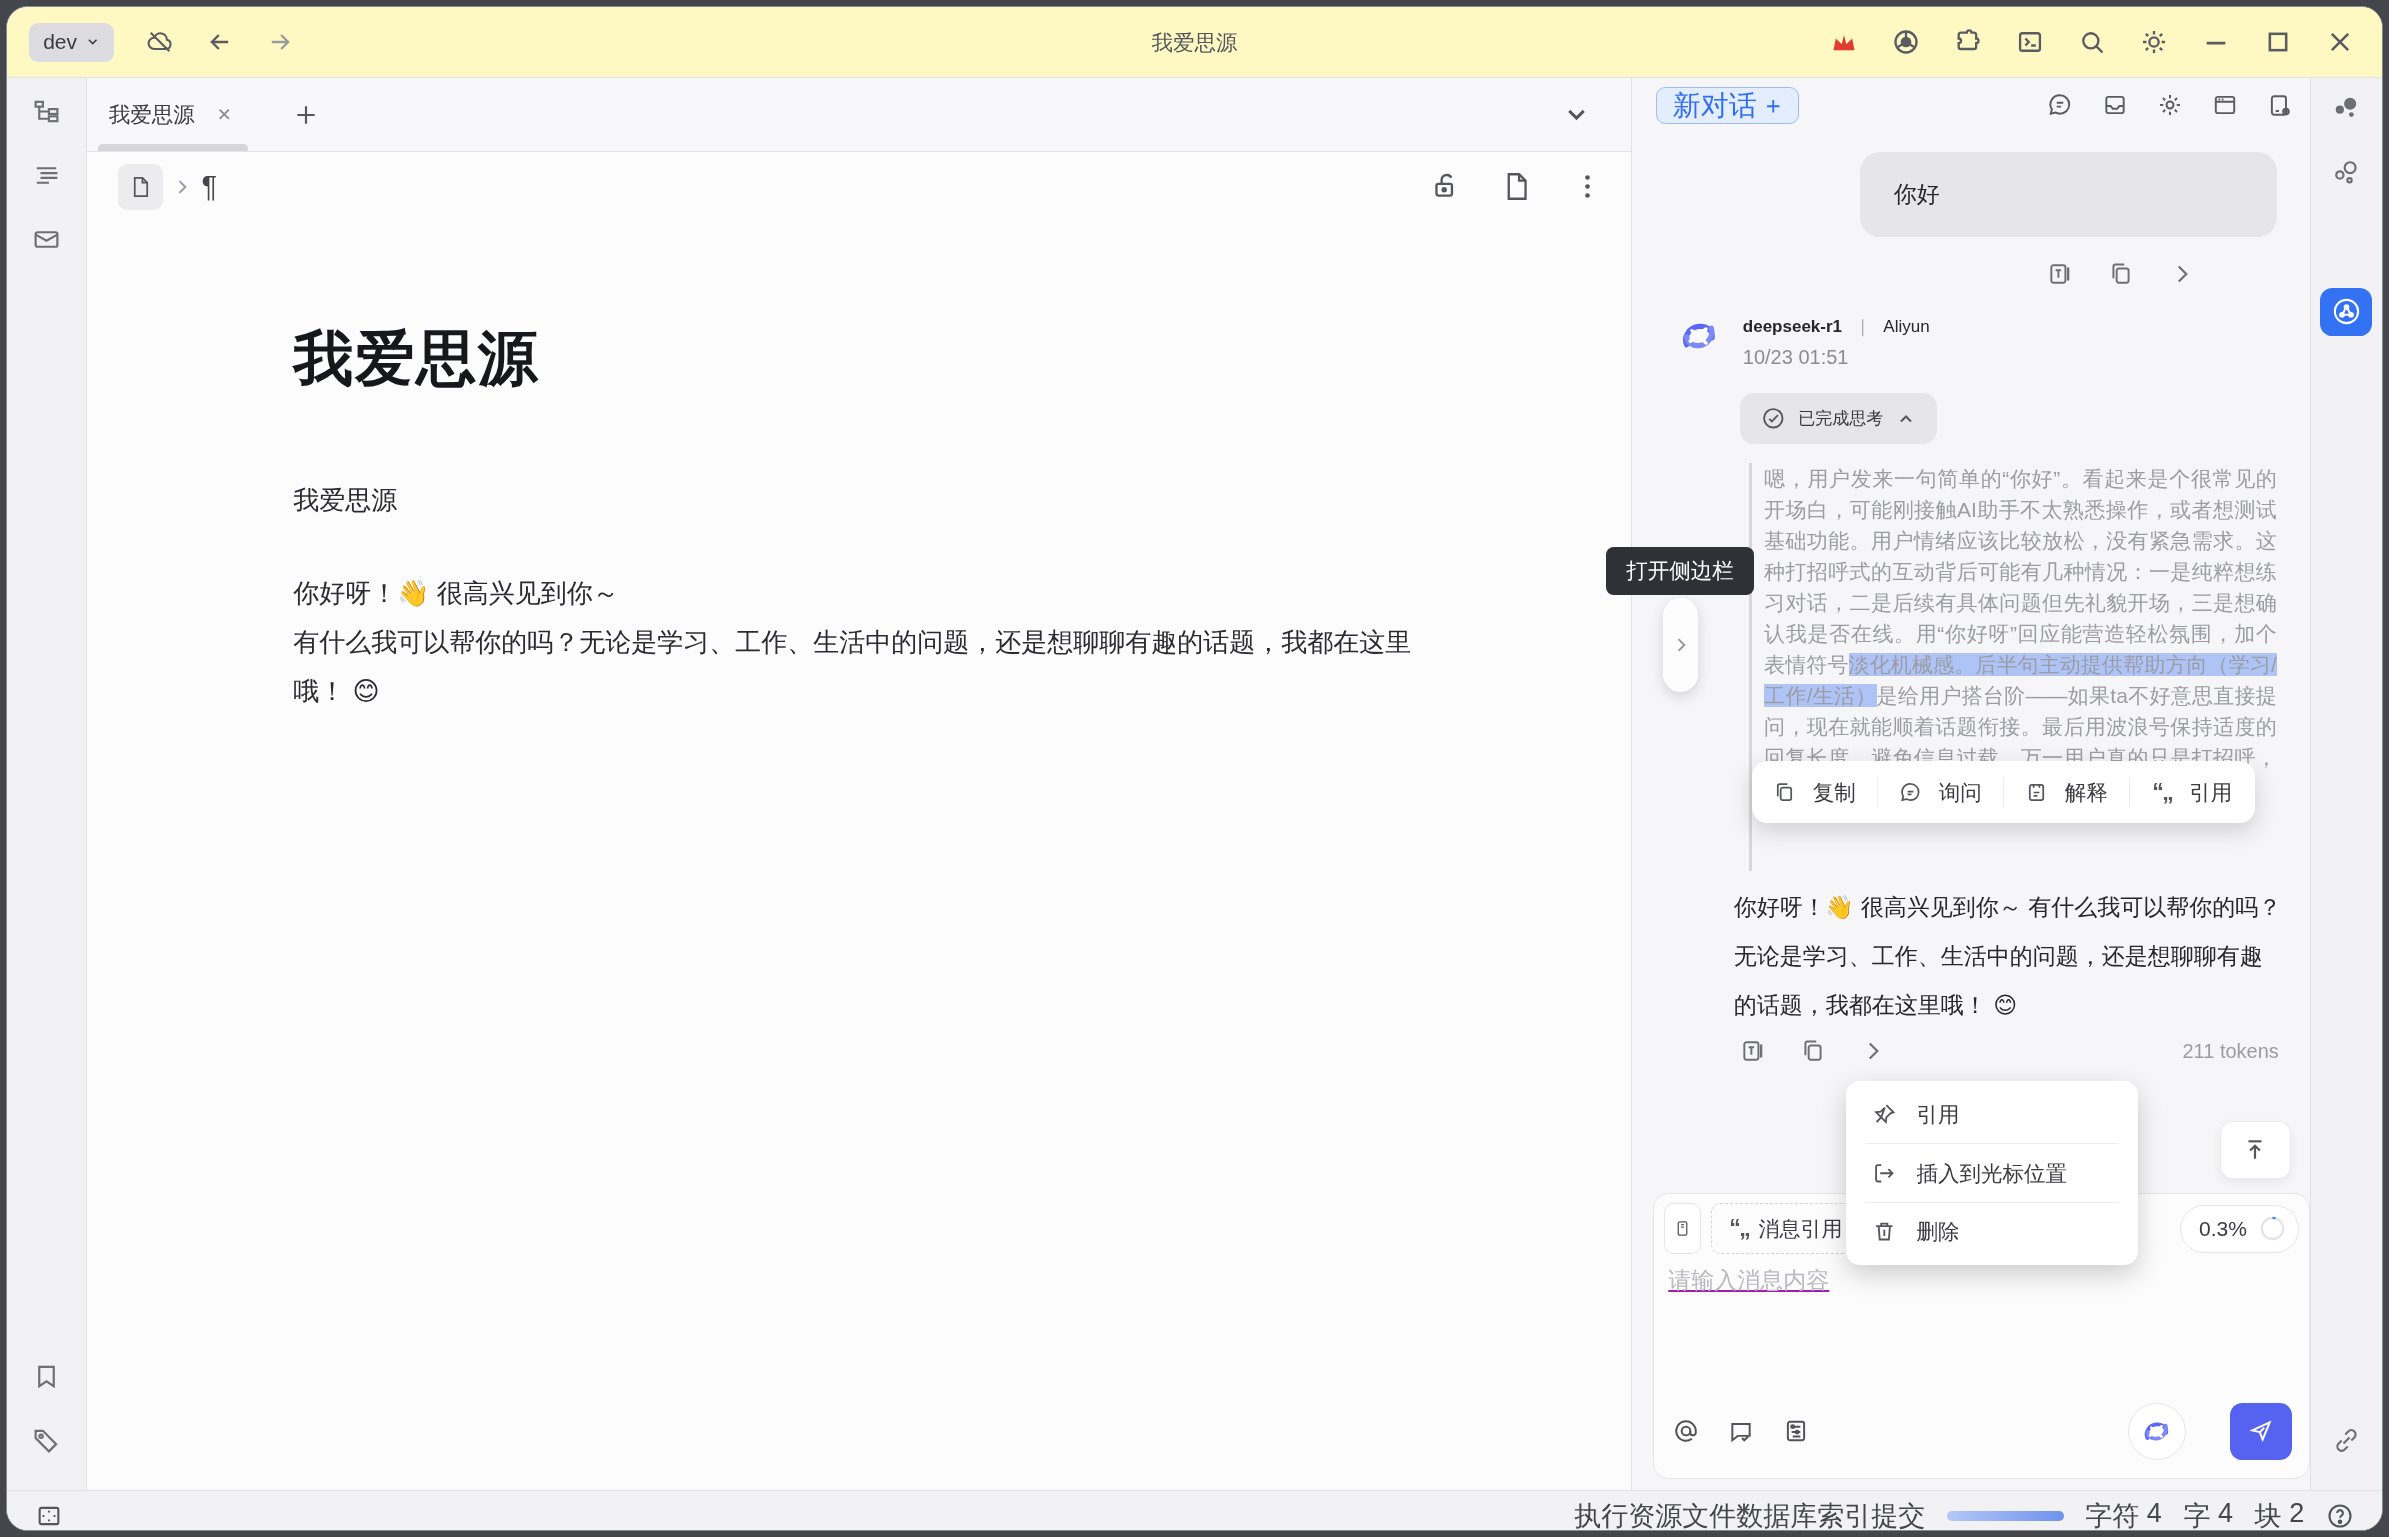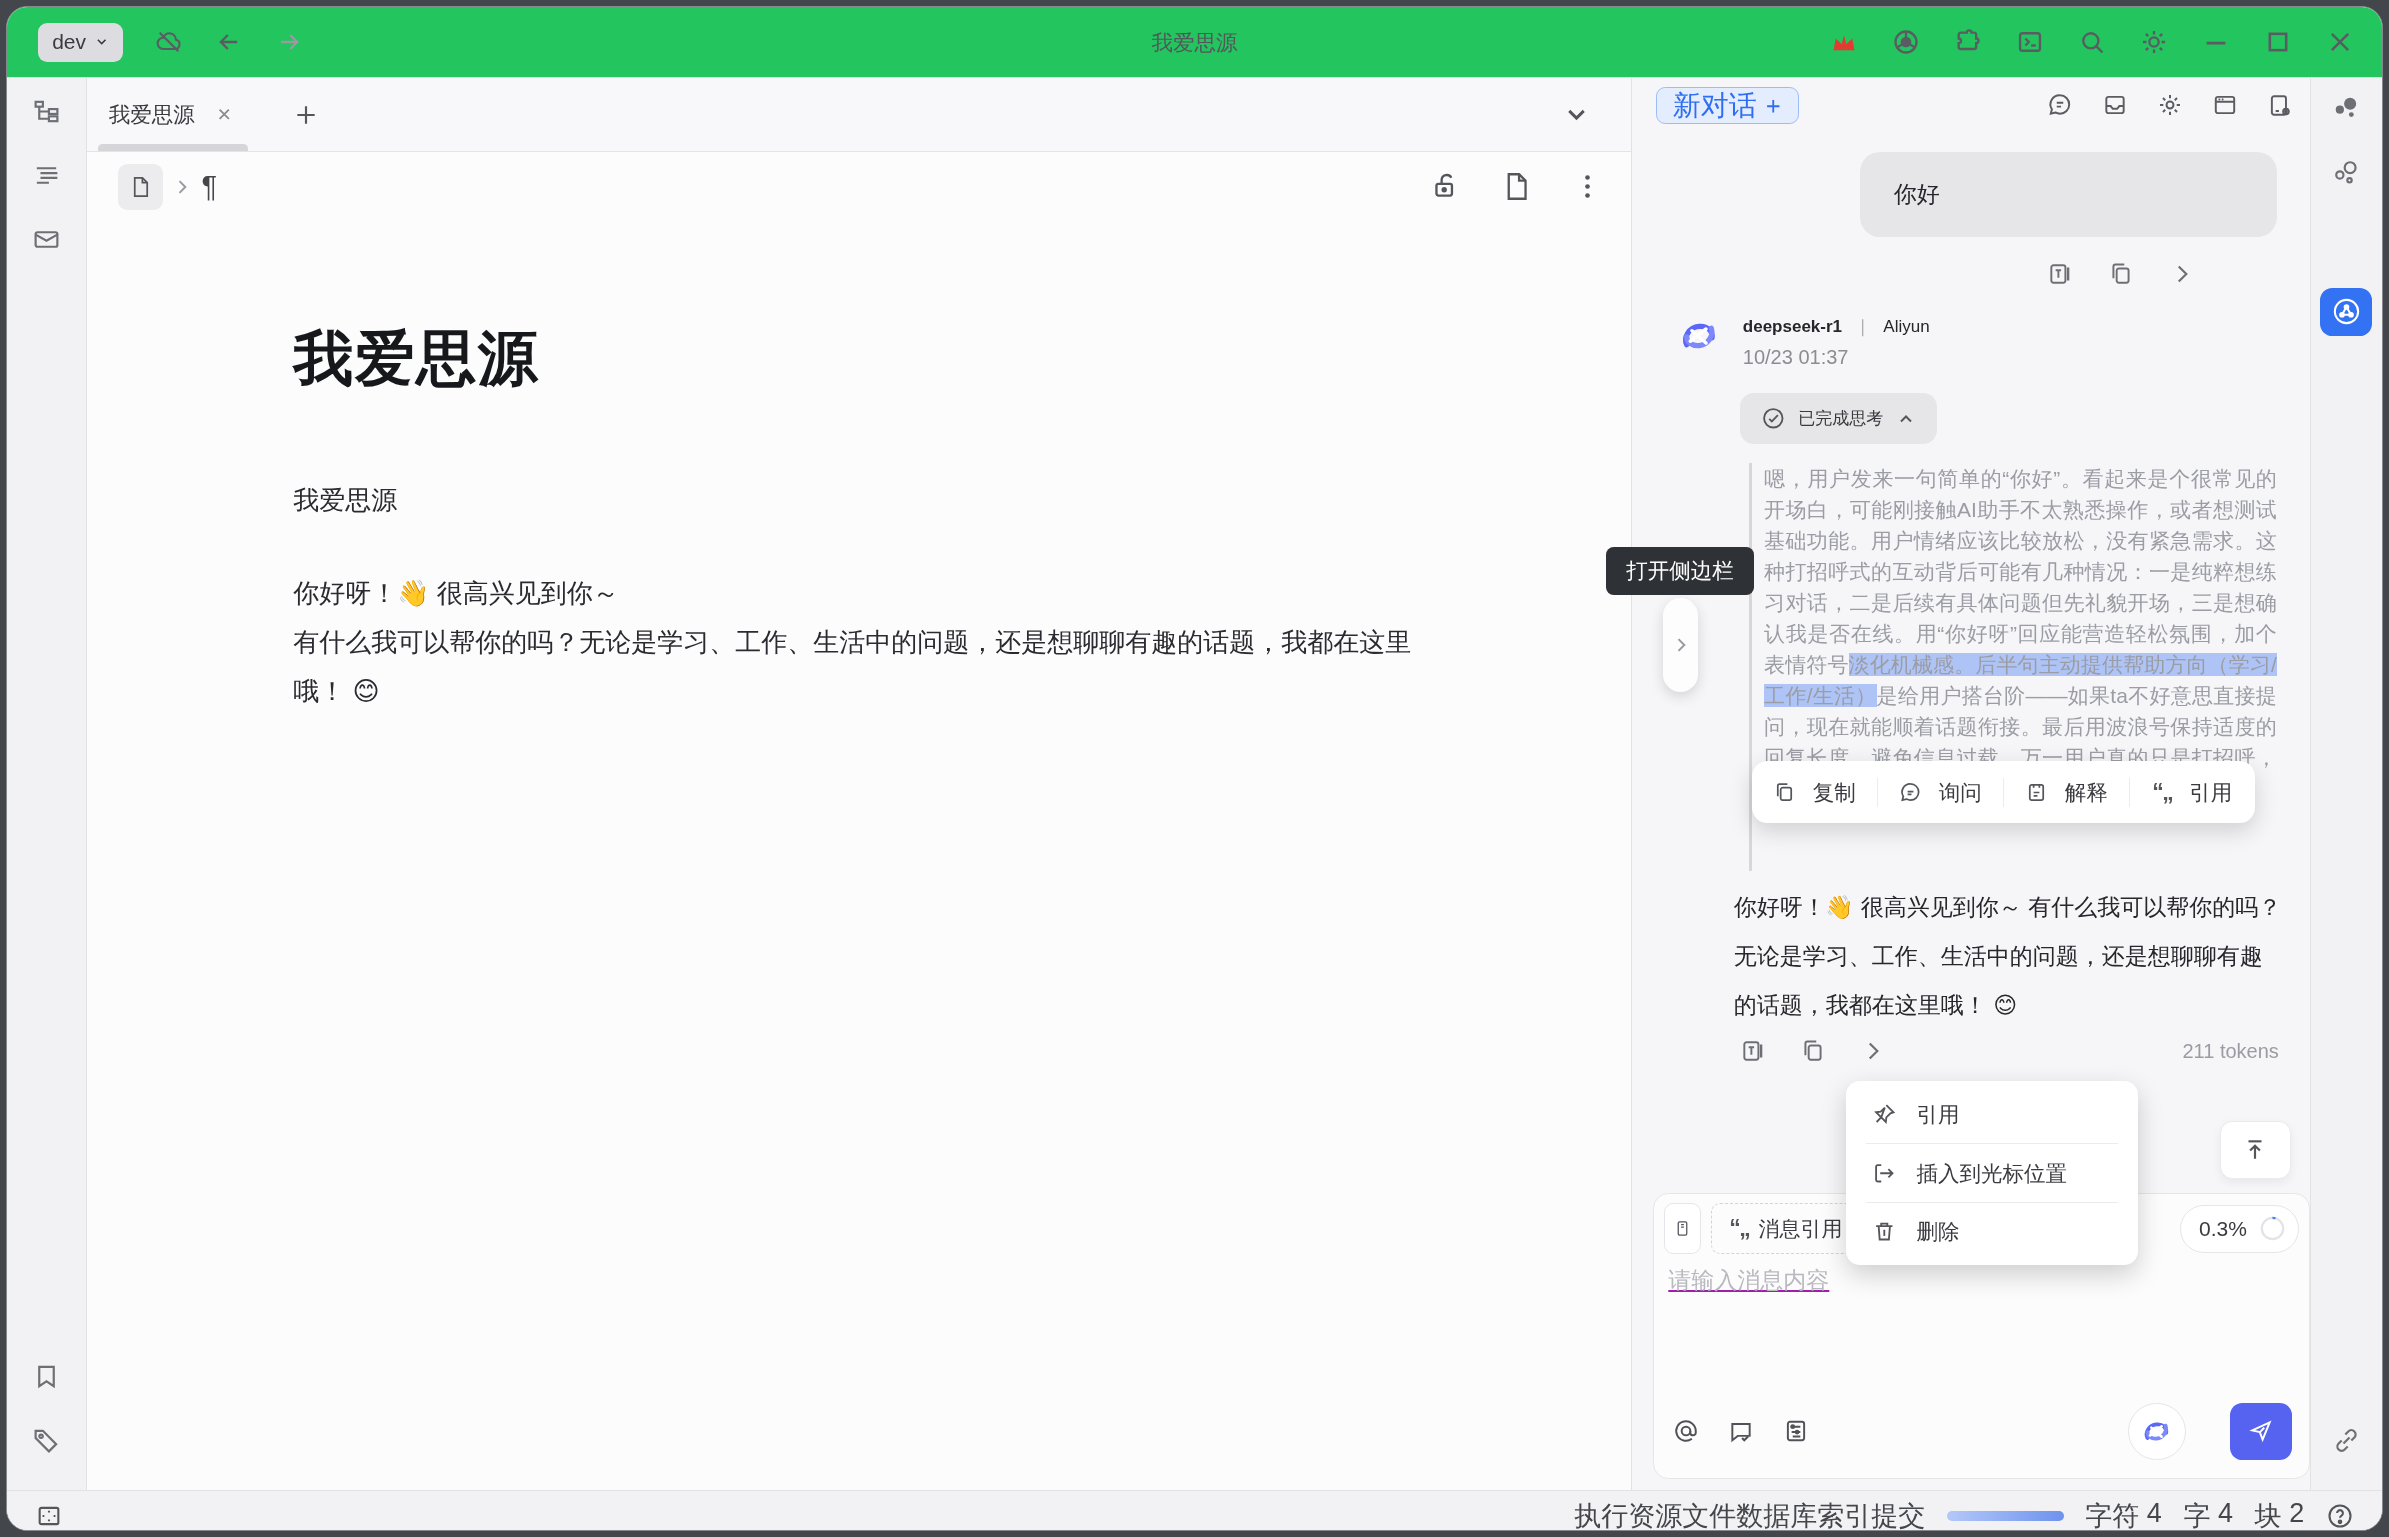--- a/index.html
+++ b/index.html
@@ -1,21 +1,21 @@
 <!DOCTYPE html>
 <html style="font-size:12.3px"><head>
 <meta charset="utf-8">
 <style>
   * { margin:0; padding:0; box-sizing:border-box; }
   html,body { width:2389px; height:1537px; }
   body { background:#43464b; font-family:"Liberation Sans","DejaVu Sans",sans-serif; color:#2a2a30; }
   .window { position:absolute; inset:6.2px; border-radius:21.5px; overflow:hidden; background:#f2f2f4; border:1.5px solid #85888d; }
 
   
-  .titlebar { position:relative; height:71px; background:#22c55e; border-bottom:1.5px solid #e2e2e6; display:flex; align-items:center; padding:0 31px; }
+  .titlebar { position:relative; height:71px; background:#fef9c3; border-bottom:1.5px solid #e2e2e6; display:flex; align-items:center; padding:0 22px; }
   .ws-btn { display:flex; align-items:center; gap:7.7px; background:#dddde1; border-radius:9.2px; padding:7.7px 14px; font-size:21px; color:#3a3a40; }
   .tb-ic { width:28px; height:28px; margin-left:32px; color:#5b5c62; }
   .tb-ic.dim { color:#9a9aa1; }
   .win-title { position:absolute; left:50%; top:50%; transform:translate(-50%,-50%); font-size:21.5px; color:#55565c; }
   .tb-right { position:absolute; right:28px; top:0; height:100%; display:flex; align-items:center; gap:34px; }
   .tb-right .tb-ic { margin-left:0; }
 
   
   .main { position:relative; display:flex; height:1412px; }
 
@@ -318,21 +318,21 @@
             <path d="M10 34c-4-8 2-20 14-21 10-1 16 6 15 13" stroke="#5a67f7" stroke-width="6" stroke-linecap="round"></path>
             <path d="M38 15c3 9-4 19-14 20-8 .8-14-4-14-10" stroke="#7d88fa" stroke-width="6" stroke-linecap="round"></path>
             <path d="M16 18l16 14M32 16L14 30" stroke="#ffffff" stroke-width="4" stroke-linecap="round"></path>
           </svg>
         <div>
           <div class="asst-name">
             <b>deepseek-r1</b>
             <span class="sep">｜</span>
             <span>Aliyun</span>
           </div>
-          <div class="asst-time">10/23 01:37</div>
+          <div class="asst-time">10/23 01:51</div>
         </div>
       </div>
 
       <div class="think-pill">
         <svg class="tp-ic" viewBox="0 0 24 24" fill="none" stroke="currentColor" stroke-width="1.8">
             <circle cx="12" cy="12" r="9"></circle>
             <path d="M8 12.5l2.6 2.6L16.5 9"></path>
           </svg>
         <span>已完成思考</span>
         <svg class="tp-caret" viewBox="0 0 24 24" fill="none" stroke="currentColor" stroke-width="2.4">

